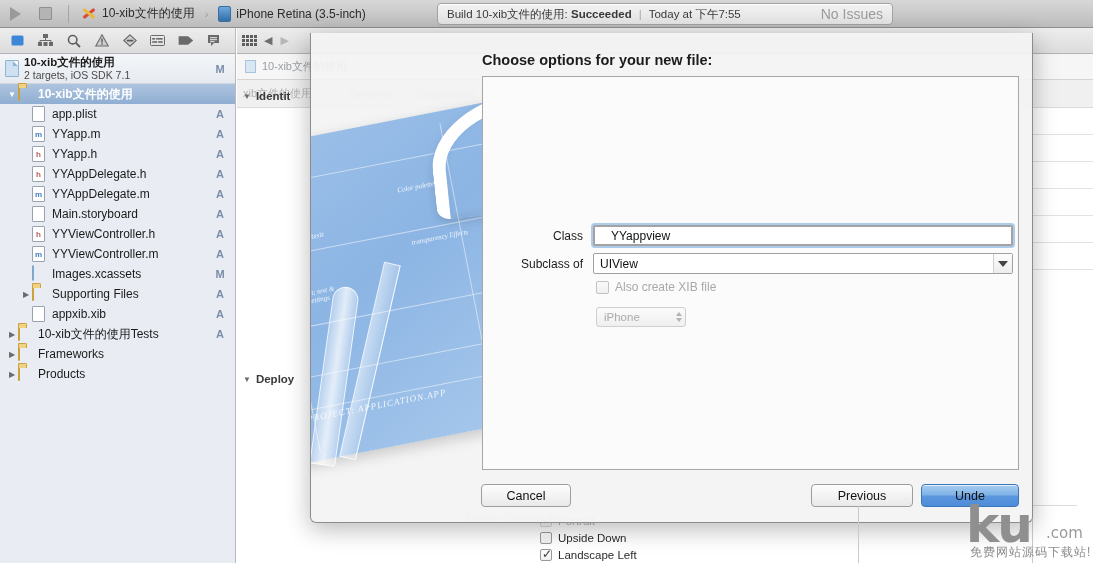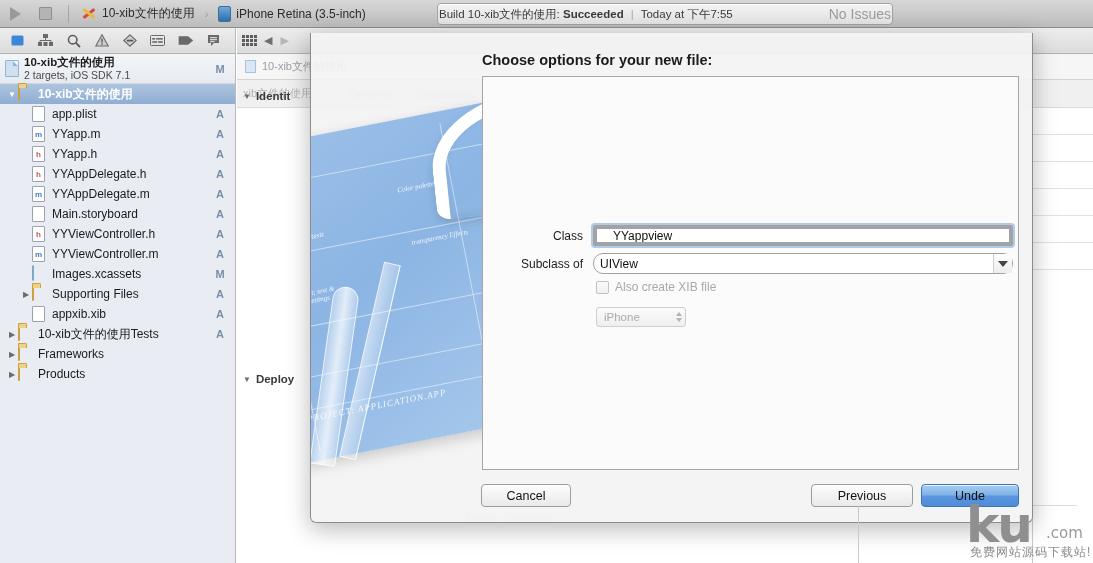--- a/index.html
+++ b/index.html
@@ -41,21 +41,21 @@
   .dev-icon {
     width: 13px; height: 16px; border-radius: 2px;
     background: linear-gradient(to bottom, #6fa8dd, #2f6ea8);
     border: 1px solid #3a6f9f;
   }
   .dev-name { color: #2b2b2b; font-size: 12px; }
   .status-bar {
     position: absolute; left: 437px; top: 3px; width: 456px; height: 22px;
     background: linear-gradient(to bottom, #f2f2f2, #e3e3e3);
     border: 1px solid #a3a3a3; border-radius: 4px;
-    display: flex; align-items: center; padding: 0 1px;
+    display: flex; align-items: center; padding: 0 9px;
     box-shadow: inset 0 1px 0 #ffffff;
     justify-content: space-between;
   }
   .status-text { font-size: 11.5px; color: #3a3a3a; white-space: nowrap; }
   .status-text b { font-weight: bold; }
   .status-sep { color: #a8a8a8; margin: 0 7px; }
   .no-issues { margin-left: auto; color: #9b9b9b; font-size: 14px; }
 
   
   .navbar-sel {
@@ -203,27 +203,27 @@
   .form { position: absolute; left: 0; top: 0; width: 100%; height: 100%; }
   .f-label {
     position: absolute; font-size: 12px; color: #1a1a1a; text-align: right; width: 100px;
   }
   .f-input {
     position: absolute; height: 21px; background: #ffffff;
     border: 1px solid #a0a0a0; border-radius: 2px; font-size: 12px; color: #111111;
     padding: 0 5px; line-height: 19px; font-family: "Liberation Sans", sans-serif;
   }
   .f-input.focused {
-    border: 4px solid #a3a3a3;
+    border: 2px solid #a3a3a3;
     box-shadow: 0 0 0 2px rgba(110,165,220,0.55);
     padding-left: 16px;
   }
   .combo {
     position: absolute; height: 21px; background: #ffffff;
-    border: 1px solid #a0a0a0; border-radius: 10px; display: flex; align-items: center;
+    border: 1px solid #a0a0a0; border-radius: 2px; display: flex; align-items: center;
   }
   .combo-val { font-size: 12px; color: #111111; padding-left: 6px; flex: 1; }
   .combo-arrow {
     width: 19px; height: 19px; display: flex; align-items: center; justify-content: center;
     border-left: 1px solid #cfcfcf; background: linear-gradient(to bottom, #fdfdfd, #ededed);
   }
   .tri-down { width: 0; height: 0; border-left: 5px solid transparent; border-right: 5px solid transparent; border-top: 6px solid #444; }
   .chk-row { position: absolute; display: flex; align-items: center; gap: 6px; }
   .chk-box {
     width: 13px; height: 13px; border: 1px solid #c2c2c2; border-radius: 2px;
@@ -441,20 +441,34 @@
         <div class="insp-line"></div>
         <div class="insp-line"></div>
       <div class="insp-line"></div>
         <div class="insp-line"></div>
         <div class="insp-line"></div>
     </div>
   </div>
 
   <div class="faded-line"></div>
   <div class="faded-text" style="left: 466px; top: 512px;">Device Orientation</div>
+  <div class="orient-area">
+    <div class="orient-row" style="opacity:0.35;">
+      <span class="cbx checked"></span>
+      <span>Portrait</span>
+    </div>
+    <div class="orient-row">
+      <span class="cbx"></span>
+      <span>Upside Down</span>
+    </div>
+    <div class="orient-row">
+      <span class="cbx checked"></span>
+      <span>Landscape Left</span>
+    </div>
+  </div>
 
   <div class="navigator">
     <div class="proj-header">
       <div class="proj-doc"></div>
       <div>
         <div class="proj-title">10-xib文件的使用</div>
         <div class="proj-sub">2 targets, iOS SDK 7.1</div>
       </div>
       <div class="badge-col">M</div>
     </div>

